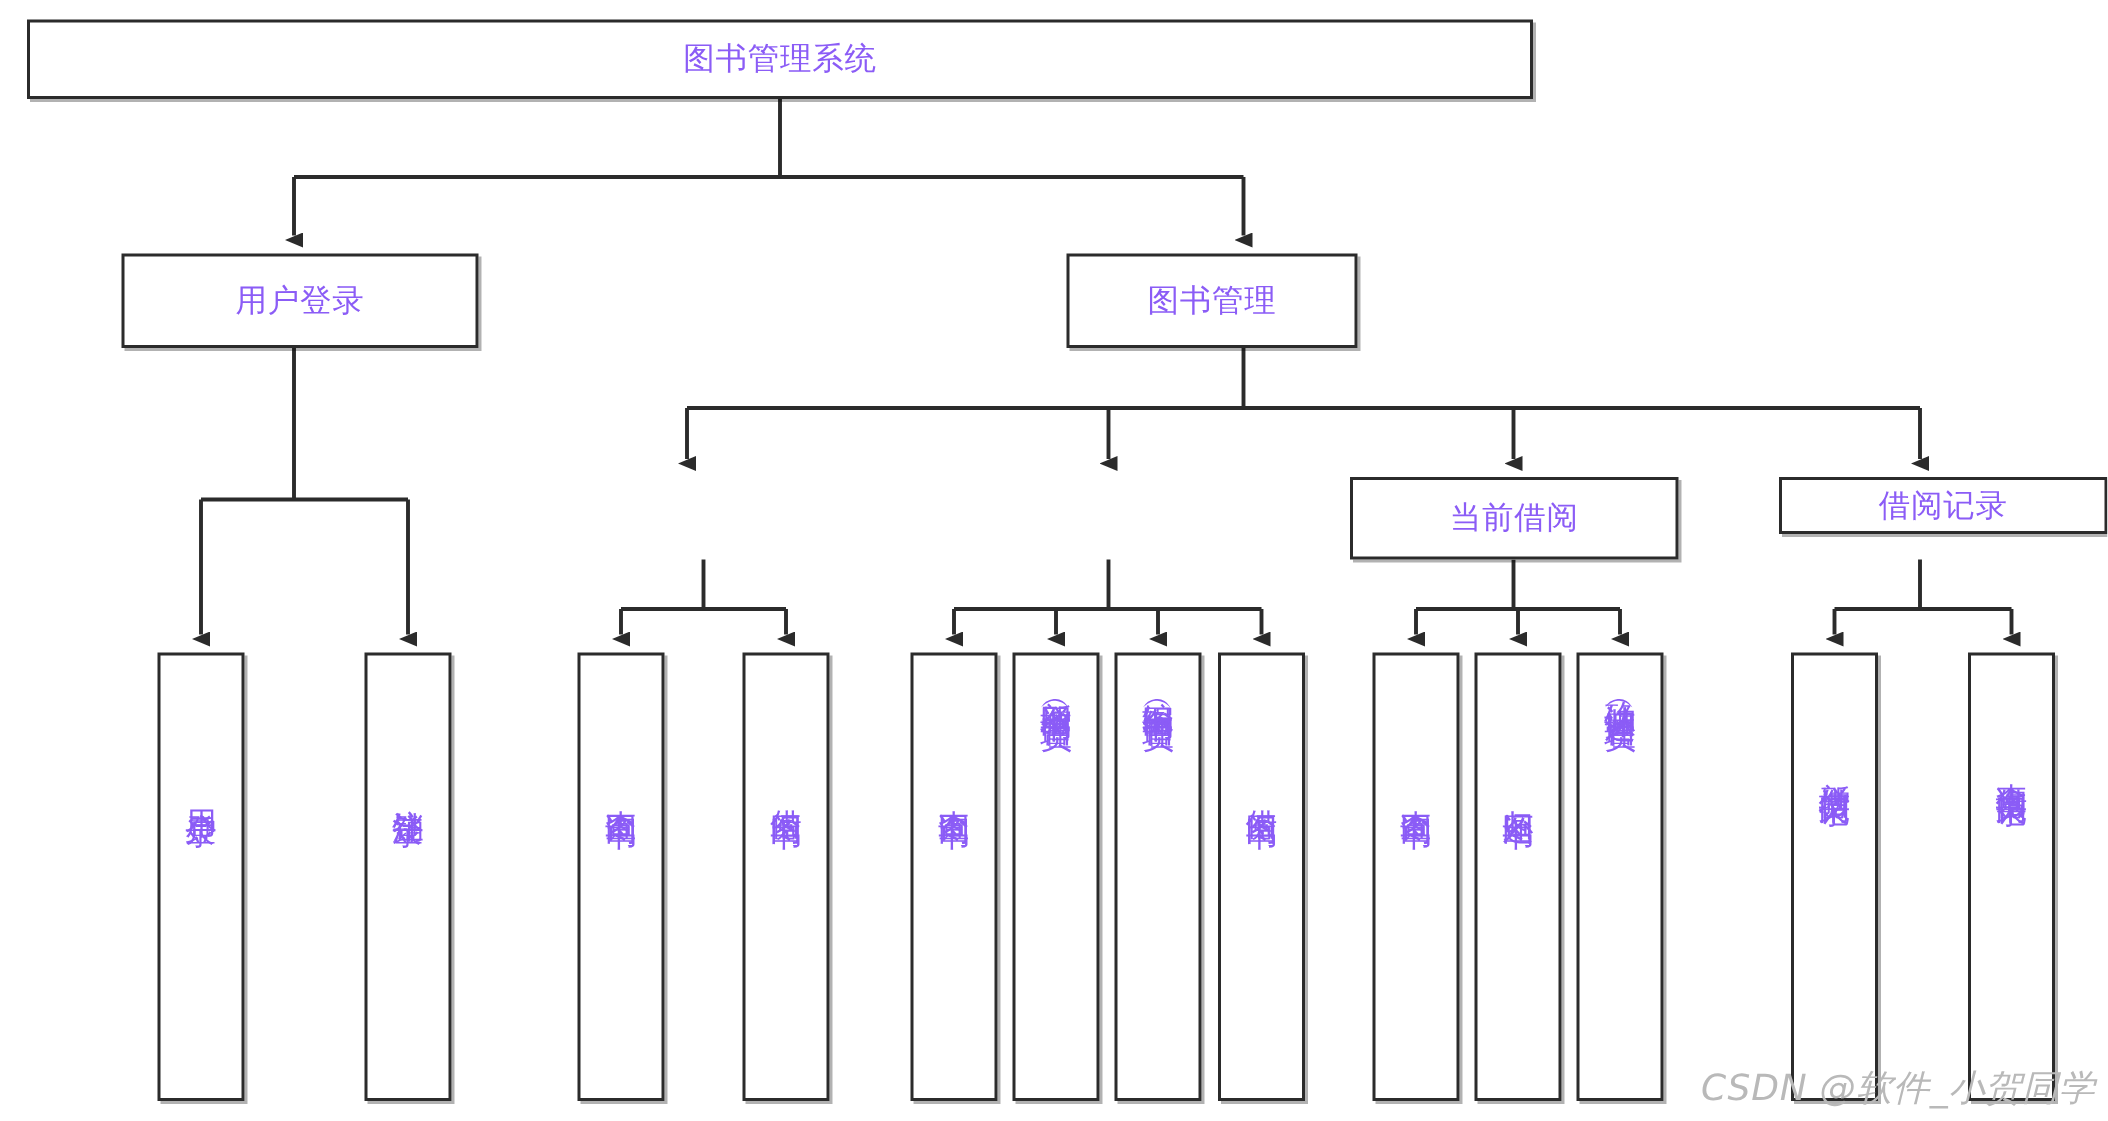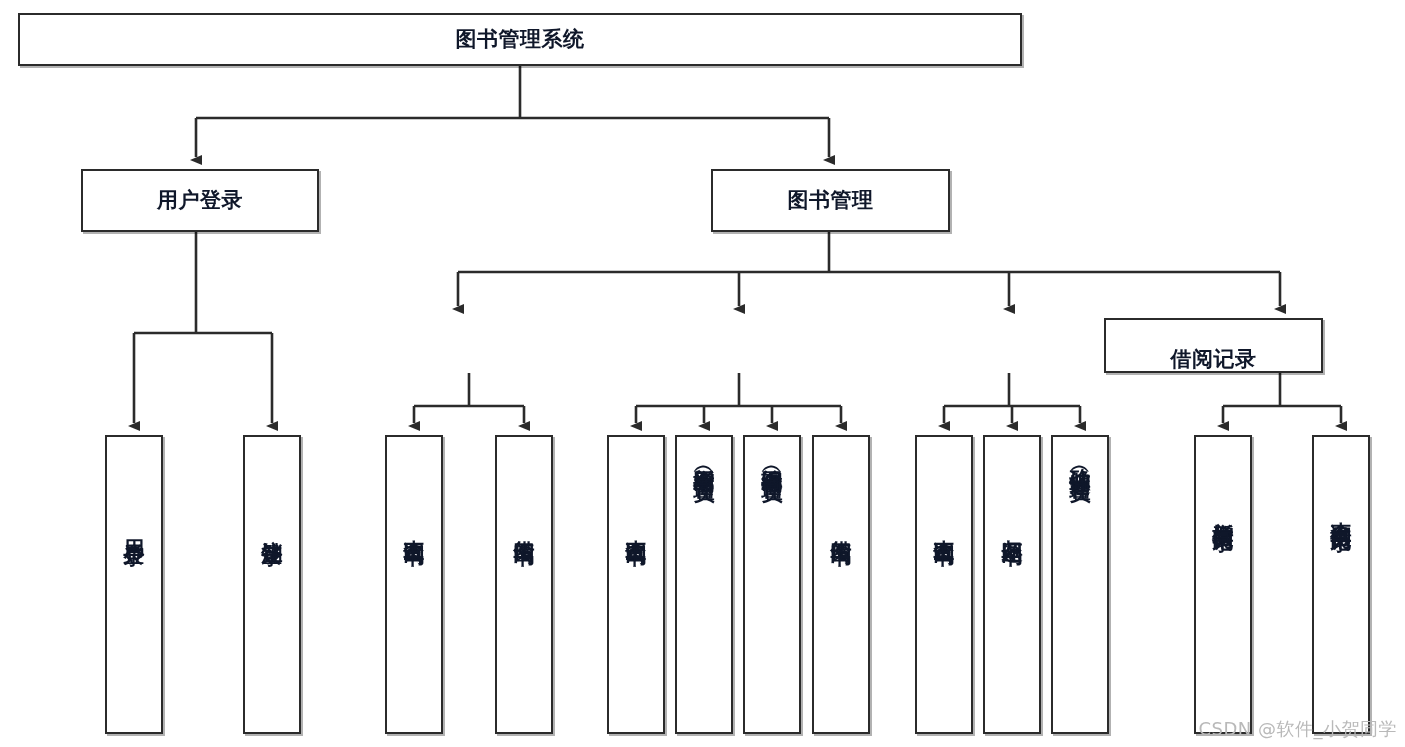--- a/index.html
+++ b/index.html
@@ -28,27 +28,26 @@
     position: absolute;
     box-sizing: border-box;
     background: #ffffff;
     border: 2px solid #2b2b2b;
     display: flex;
     align-items: center;
     justify-content: center;
     box-shadow: 2px 2px 0 rgba(0,0,0,0.30);
   }
   .node-label {
-    color: #0f172a;
+    color: #8b5cf6;
     font-size: 21px;
     line-height: 1.15;
     letter-spacing: 0.5px;
     white-space: nowrap;
     text-align: center;
-    font-weight: bold;
   }
   .node.vertical {
     align-items: flex-start;
     padding-top: 8px;
   }
   .node.vertical .node-label {
     writing-mode: vertical-rl;
     text-orientation: upright;
     white-space: normal;
     letter-spacing: 2px;
@@ -62,24 +61,25 @@
     margin-top: 60px;
   }
   .node.vertical.top .node-label {
     margin-top: 6px;
   }
   #watermark {
     position: absolute;
     right: 8px;
     bottom: 6px;
     color: #b9b9b9;
-    font-size: 18px;
+    font-size: 24px;
     letter-spacing: 0.5px;
     white-space: nowrap;
     user-select: none;
+    font-style: italic;
   }
 </style>
 </head>
 <body>
 
 <div id="stage">
 
   <svg id="wires" viewBox="0 0 1405 747" xmlns="http://www.w3.org/2000/svg">
     <defs>
       <marker id="arrow" markerWidth="10" markerHeight="12" refX="2" refY="6" orient="auto" markerUnits="userSpaceOnUse">
@@ -130,25 +130,28 @@
     </g>
   </svg>
 
   <div class="node" style="left:18px; top:13px; width:1004px; height:53px;">
     <span class="node-label">图书管理系统</span>
   </div>
 
   <div class="node" style="left:81px; top:169px; width:238px; height:63px;">
     <span class="node-label">用户登录</span>
   </div>
-  <div class="node" style="left:711px; top:169px; width:239px; height:63px;">
+  <div class="node" style="left:711px; top:169px; width:194px; height:63px;">
     <span class="node-label">图书管理</span>
   </div>
 
-  <div class="node" style="left:1104px; top:318px; width:219px; height:55px;align-items:flex-end;">
+  <div class="node" style="left:900px; top:318px; width:219px; height:55px;">
+    <span class="node-label">当前借阅</span>
+  </div>
+  <div class="node" style="left:1186px; top:318px; width:219px; height:38px;">
     <span class="node-label">借阅记录</span>
   </div>
 
   <div class="node vertical mid" style="left:105px; top:435px; width:58px; height:299px;">
     <span class="node-label">用户登录</span>
   </div>
   <div class="node vertical mid" style="left:243px; top:435px; width:58px; height:299px;">
     <span class="node-label">注销登录</span>
   </div>
 

